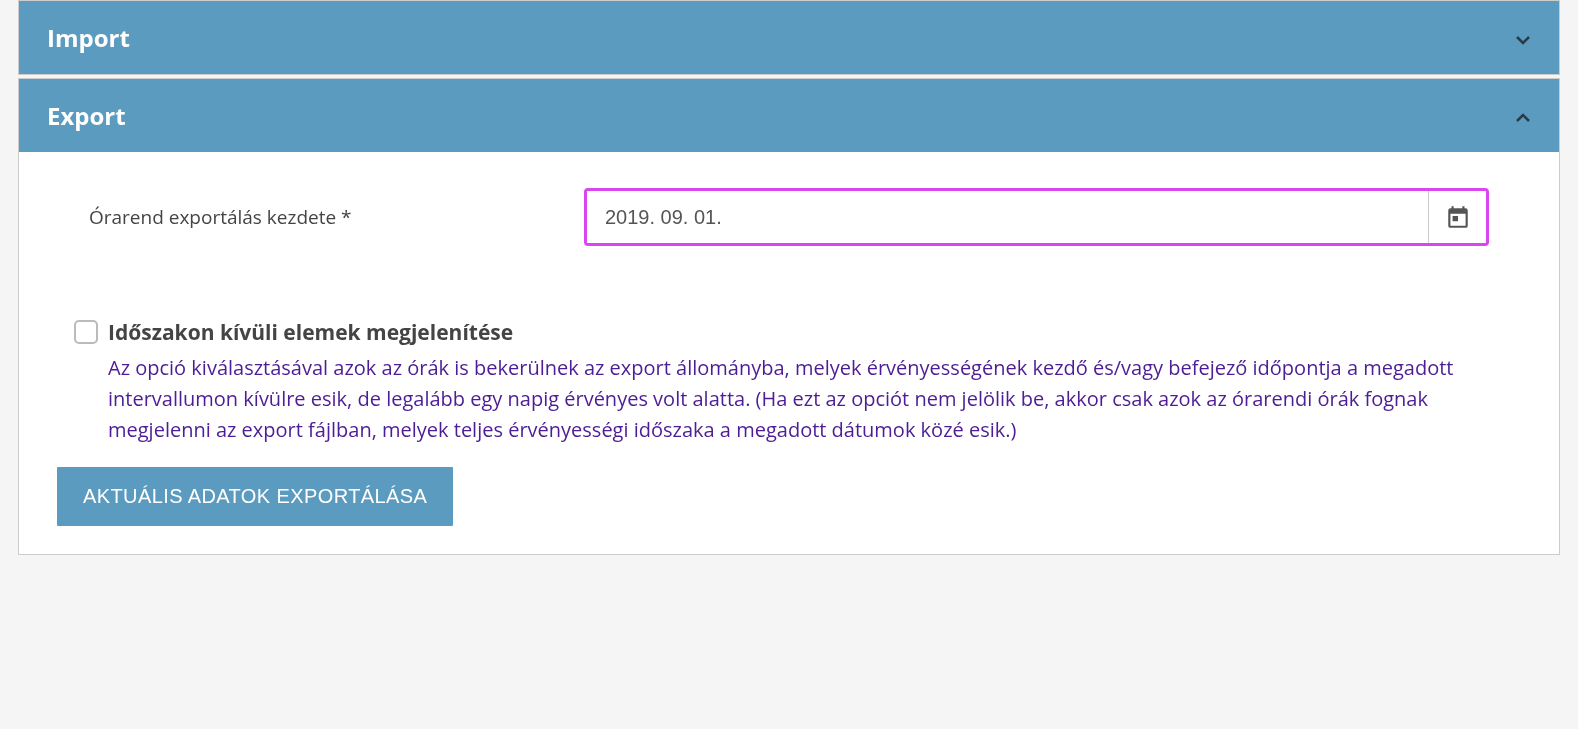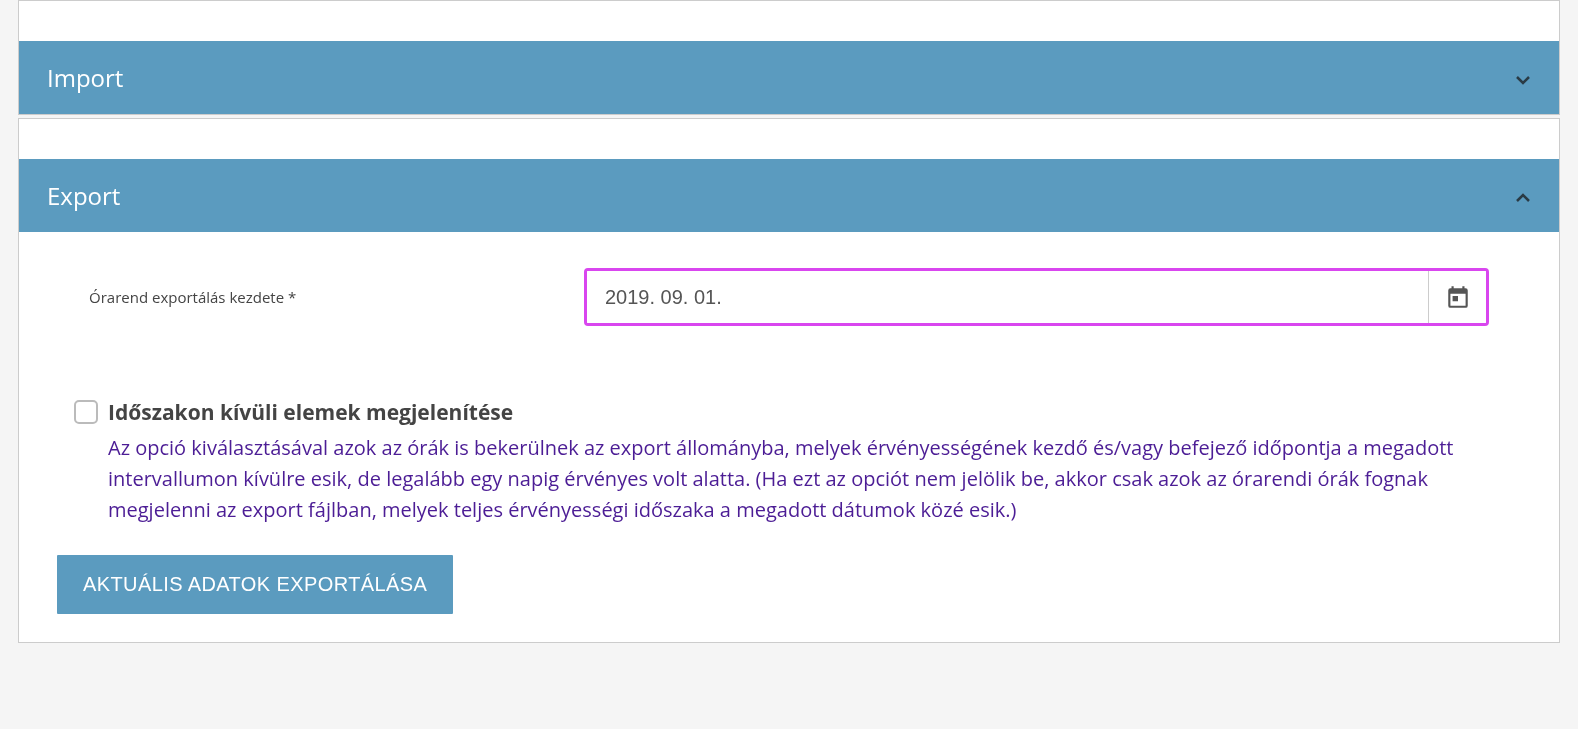--- a/index.html
+++ b/index.html
@@ -24,39 +24,38 @@
     }
     .panel-header {
       background: #5b9bbf;
       color: #fff;
       padding: 20px 28px;
       display: flex;
       justify-content: space-between;
       align-items: center;
       cursor: pointer;
       font-size: 24px;
-      font-weight: 400;
-      margin-top: 40px;
+      font-weight: 700;
     }
     .panel-header .chevron {
       width: 20px;
       height: 20px;
       display: inline-block;
     }
     .panel-body {
       padding: 36px 70px 28px 70px;
     }
     .form-row {
       display: flex;
       align-items: center;
       margin-bottom: 30px;
     }
     .form-label {
       width: 495px;
-      font-size: 15px;
+      font-size: 19px;
       color: #444;
       font-weight: 500;
     }
     .form-control-wrap {
       flex: 1;
       display: flex;
       border: 3px solid #d946ef;
       border-radius: 4px;
       overflow: hidden;
       height: 58px;
@@ -75,21 +74,21 @@
       align-items: center;
       justify-content: center;
       border-left: 1px solid #ccc;
       background: #fff;
       cursor: pointer;
     }
     .checkbox-row {
       display: flex;
       align-items: flex-start;
       margin-top: 42px;
-      margin-bottom: 30px;
+      margin-bottom: 22px;
       padding-left: 0;
       margin-left: -15px;
     }
     .checkbox-box {
       width: 24px;
       height: 24px;
       border: 2px solid #bbb;
       border-radius: 5px;
       margin-right: 10px;
       margin-top: 2px;

